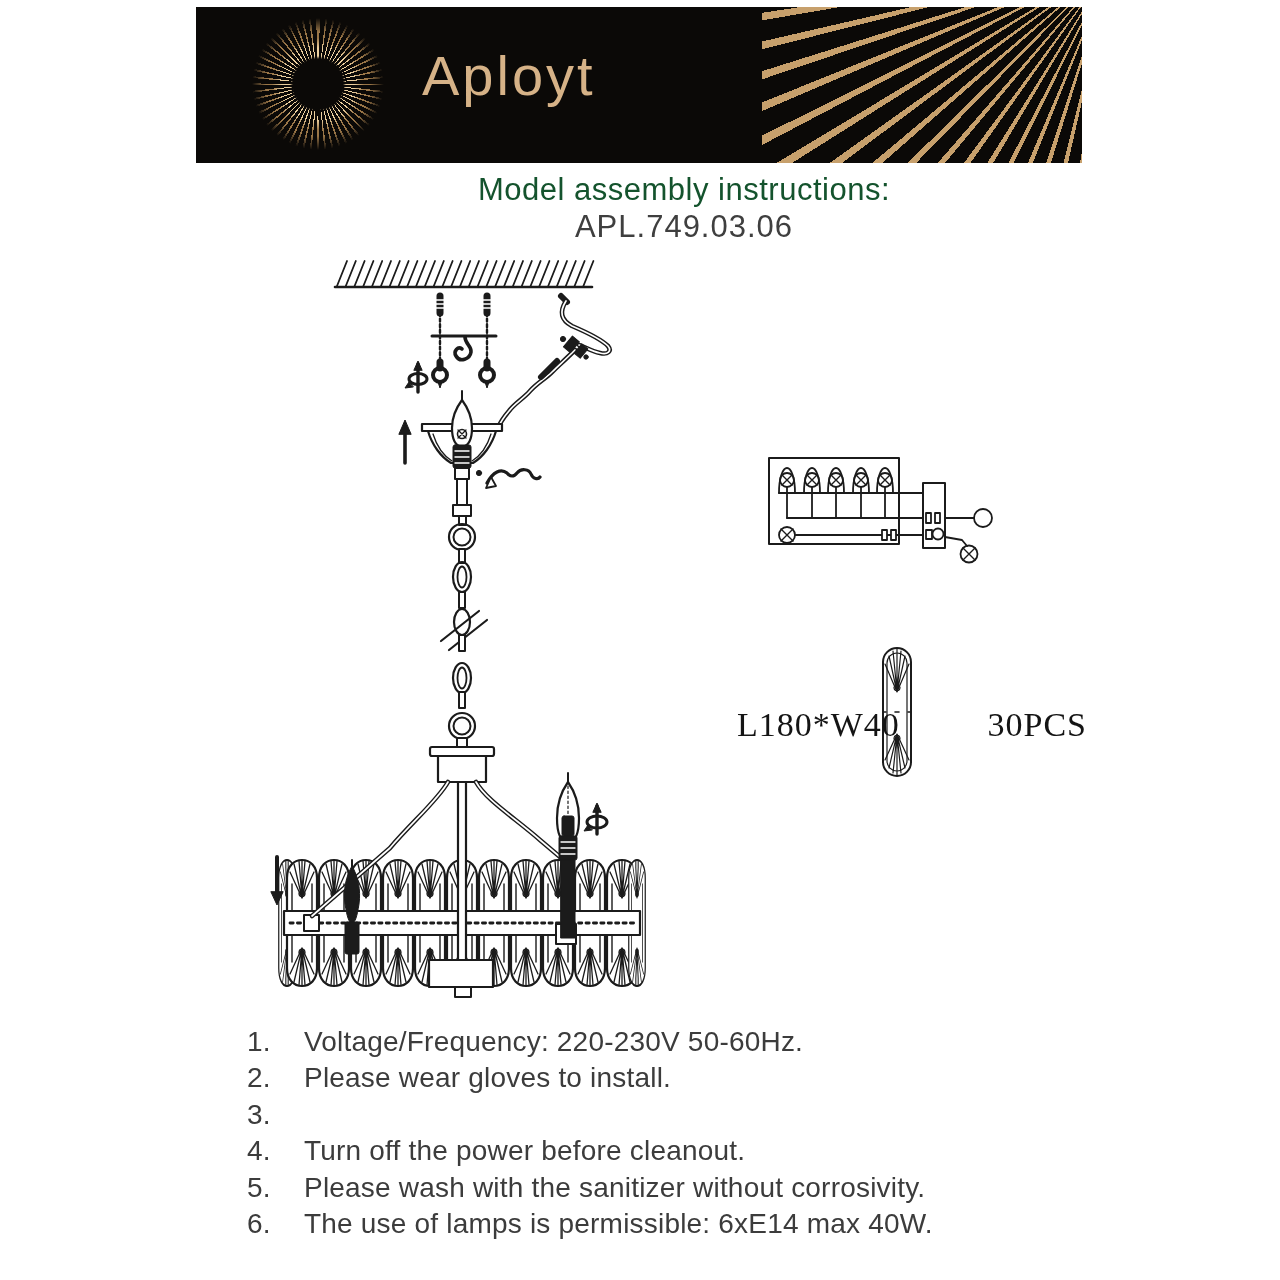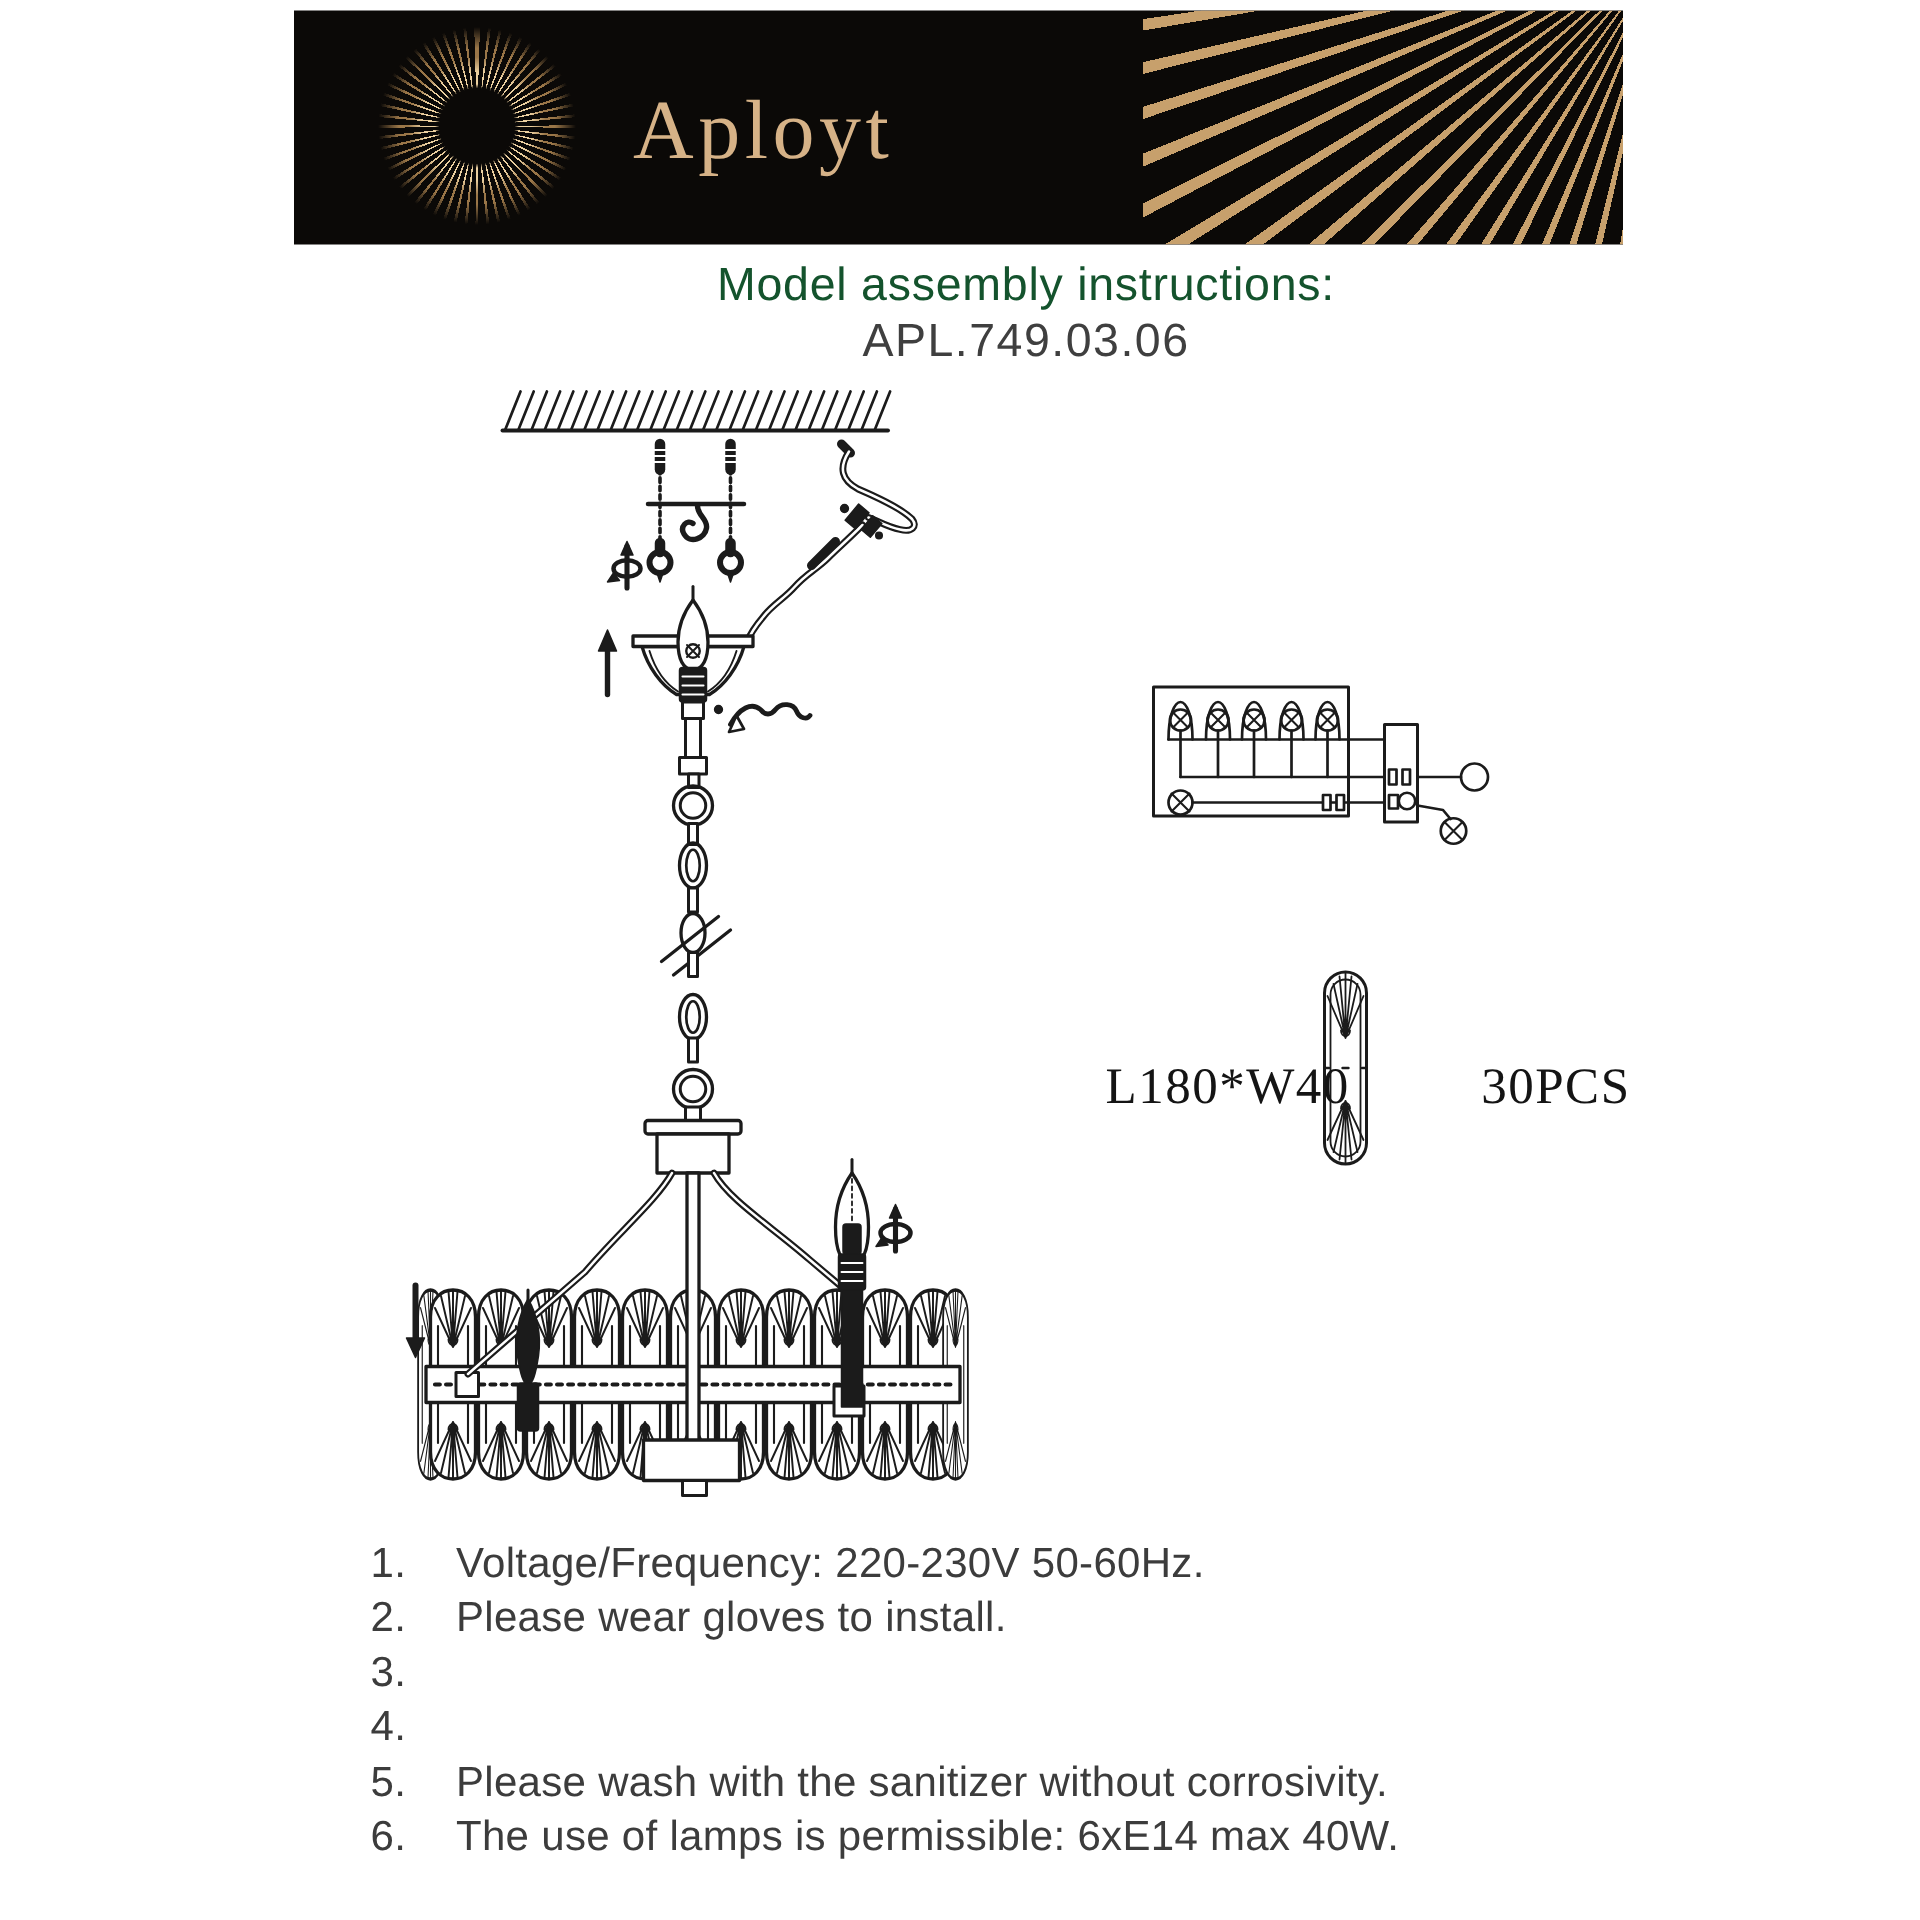--- a/index.html
+++ b/index.html
@@ -9,22 +9,22 @@
   
   .banner{position:absolute;left:196px;top:7px;width:886px;height:156px;
           background:#0b0907;overflow:hidden;}
   .burst{position:absolute;left:54px;top:9px;width:136px;height:136px;border-radius:50%;}
   .burst-outer{background:repeating-conic-gradient(#9a7648 0deg 1.7deg,transparent 1.7deg 6.4deg);
           -webkit-mask:radial-gradient(circle,transparent 0 27px,#000 36px 52px,transparent 66px);
           mask:radial-gradient(circle,transparent 0 27px,#000 36px 52px,transparent 66px);}
   .burst-inner{background:repeating-conic-gradient(#ecd0a0 0deg 1.7deg,transparent 1.7deg 6.4deg);
           -webkit-mask:radial-gradient(circle,transparent 0 25px,#000 28px 36px,transparent 46px);
           mask:radial-gradient(circle,transparent 0 25px,#000 28px 36px,transparent 46px);}
-  .brand-name{position:absolute;left:226px;top:48px;font-size:56px;font-weight:300;
-          letter-spacing:3px;color:#d6b287;font-family:Liberation Serif, serif;}
+  .brand-name{position:absolute;left:226px;top:36px;font-size:56px;font-weight:300;
+          letter-spacing:3px;color:#d6b287;}
   .corner-rays{position:absolute;right:0;top:0;width:320px;height:156px;
           background:repeating-conic-gradient(from 140deg at 110% -30%,
                      rgba(0,0,0,0) 0deg 3.3deg,#c7a06c 3.3deg 4.5deg);}
 
   
   .doc-title{position:absolute;left:0;top:172px;width:1280px;text-align:center;
           font-size:31px;font-weight:500;color:#14532d;letter-spacing:.5px;margin-left:44px;}
   .doc-model{position:absolute;left:0;top:209px;width:1280px;text-align:center;
           font-size:31px;font-weight:500;color:#3f3f3f;letter-spacing:1px;margin-left:44px;}
 
@@ -297,20 +297,21 @@
     </li>
     <li>
       <span class="num">2.</span>
       <span>Please wear gloves to install.</span>
     </li>
     <li>
       <span class="num">3.</span>
     </li>
     <li>
       <span class="num">4.</span>
+      <span>Turn off the power before cleanout.</span>
     </li>
     <li>
       <span class="num">5.</span>
       <span>Please wash with the sanitizer without corrosivity.</span>
     </li>
     <li>
       <span class="num">6.</span>
       <span>The use of lamps is permissible: 6xE14 max 40W.</span>
     </li>
   </ol>

